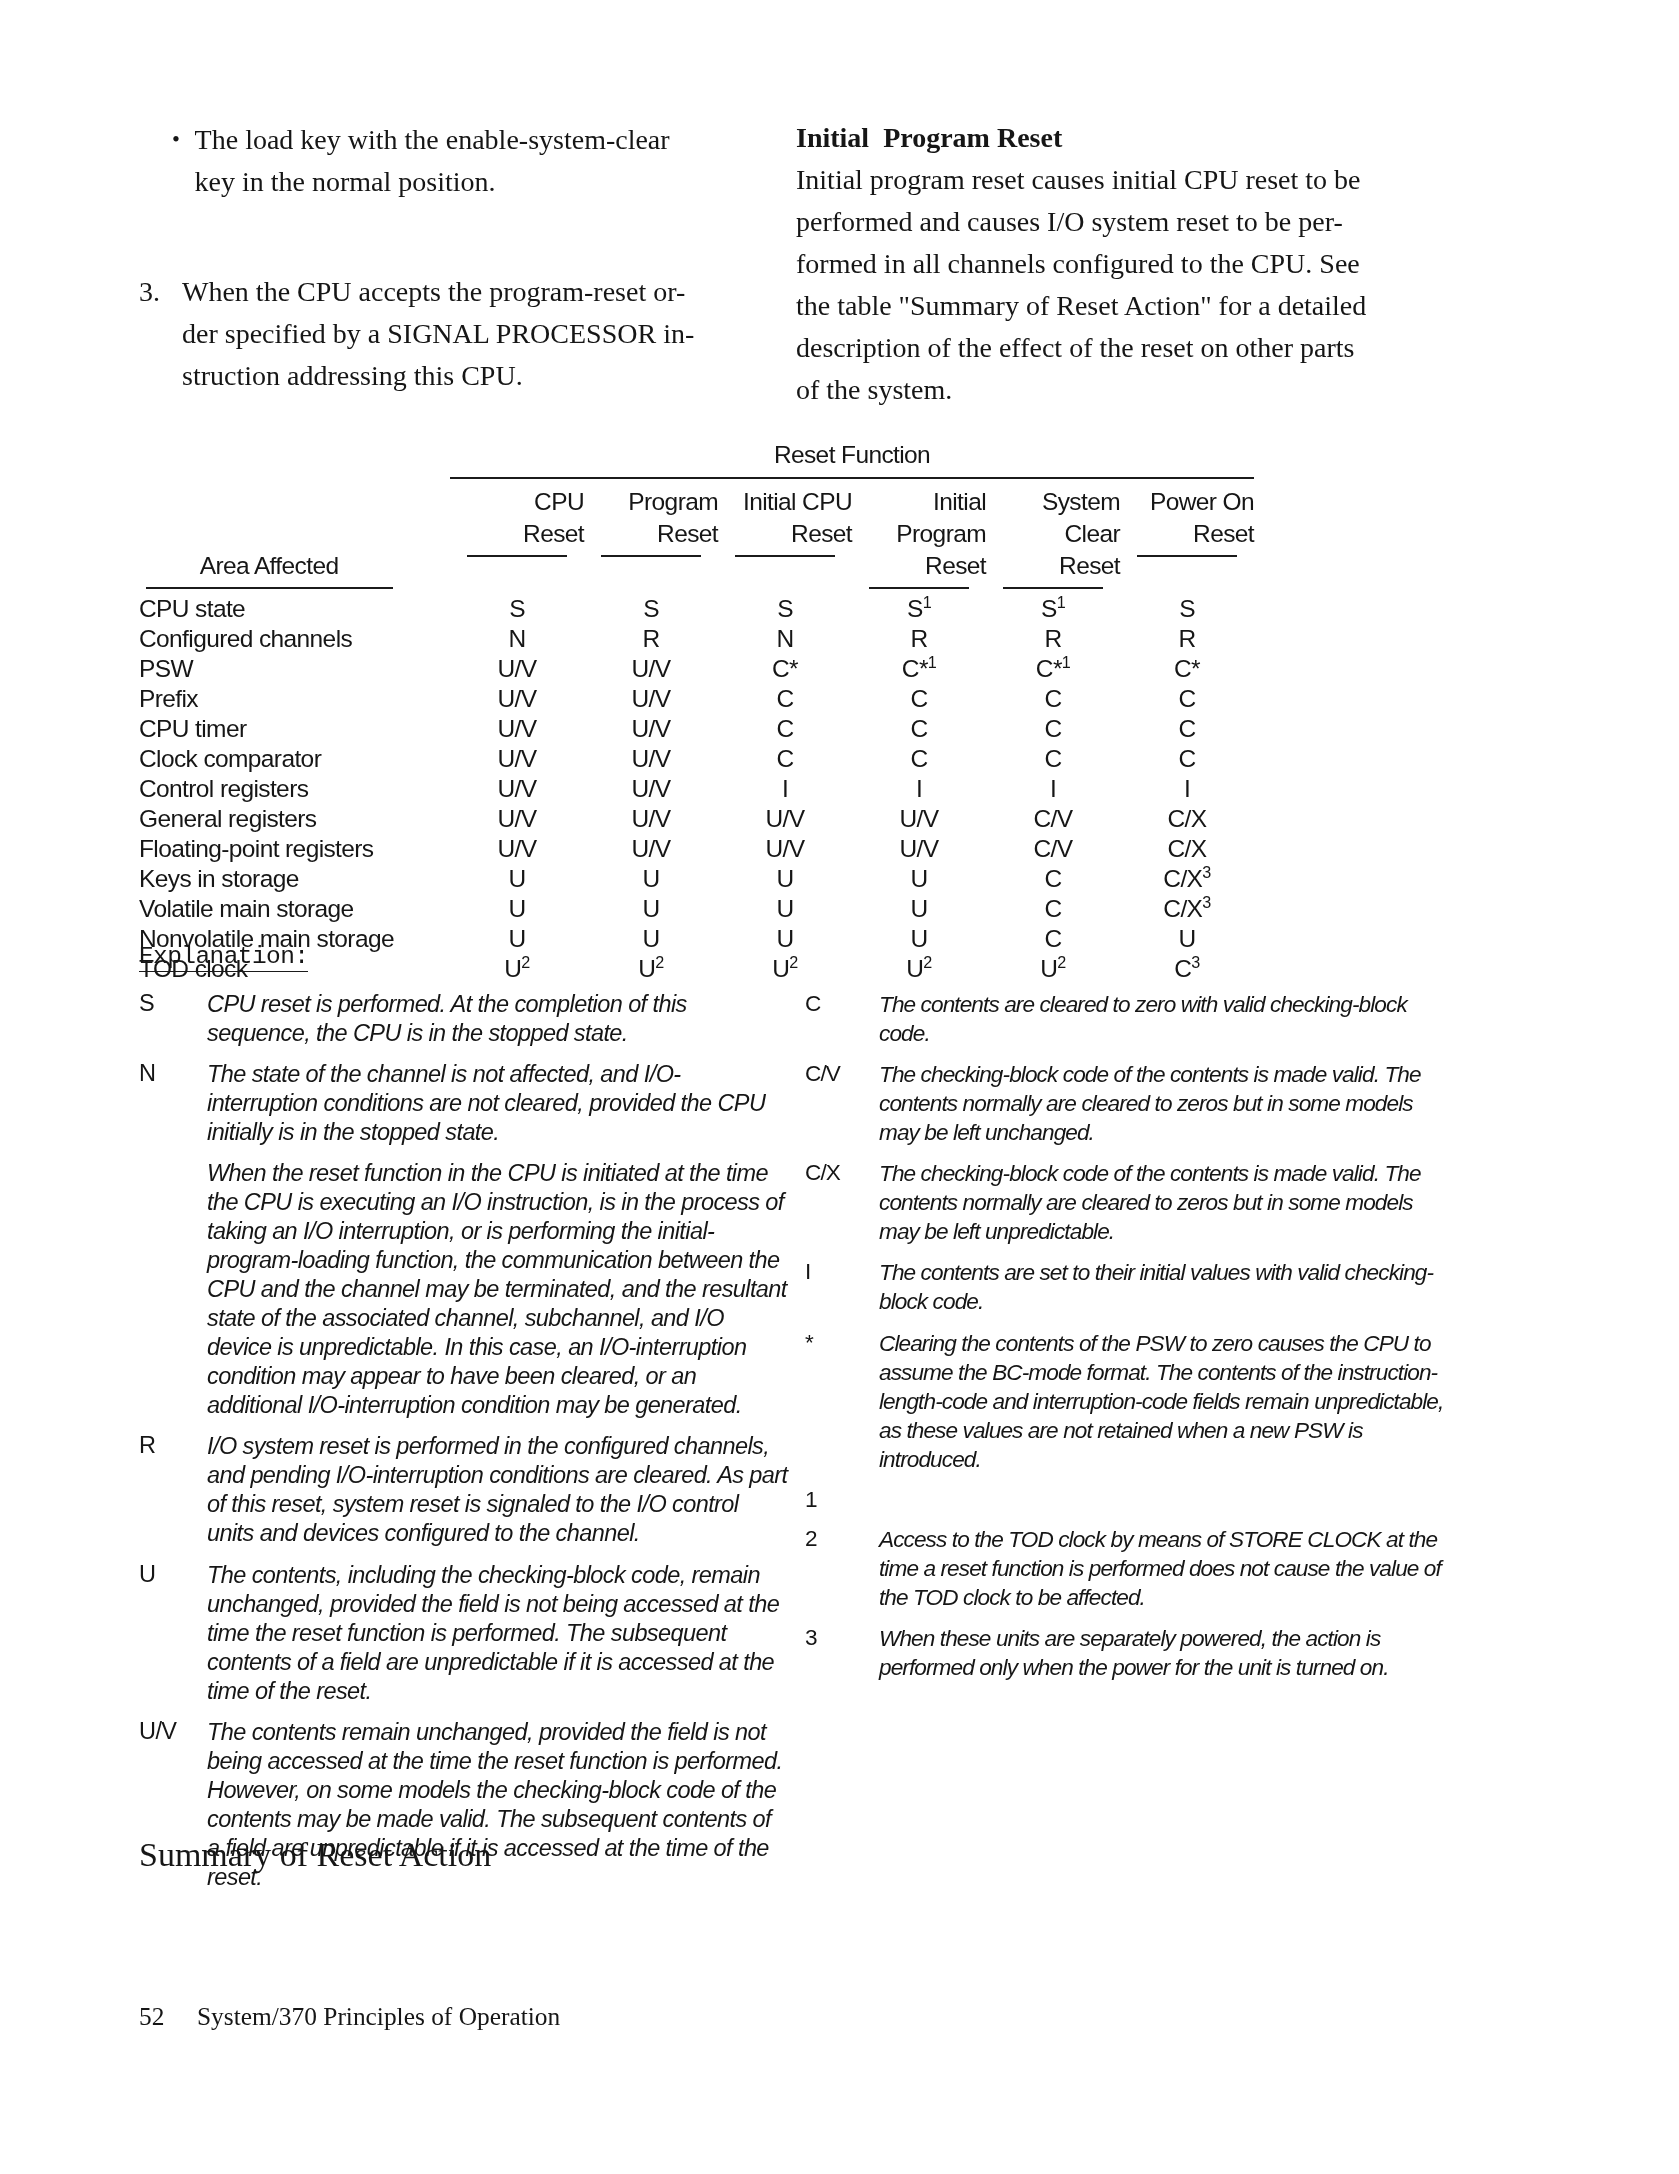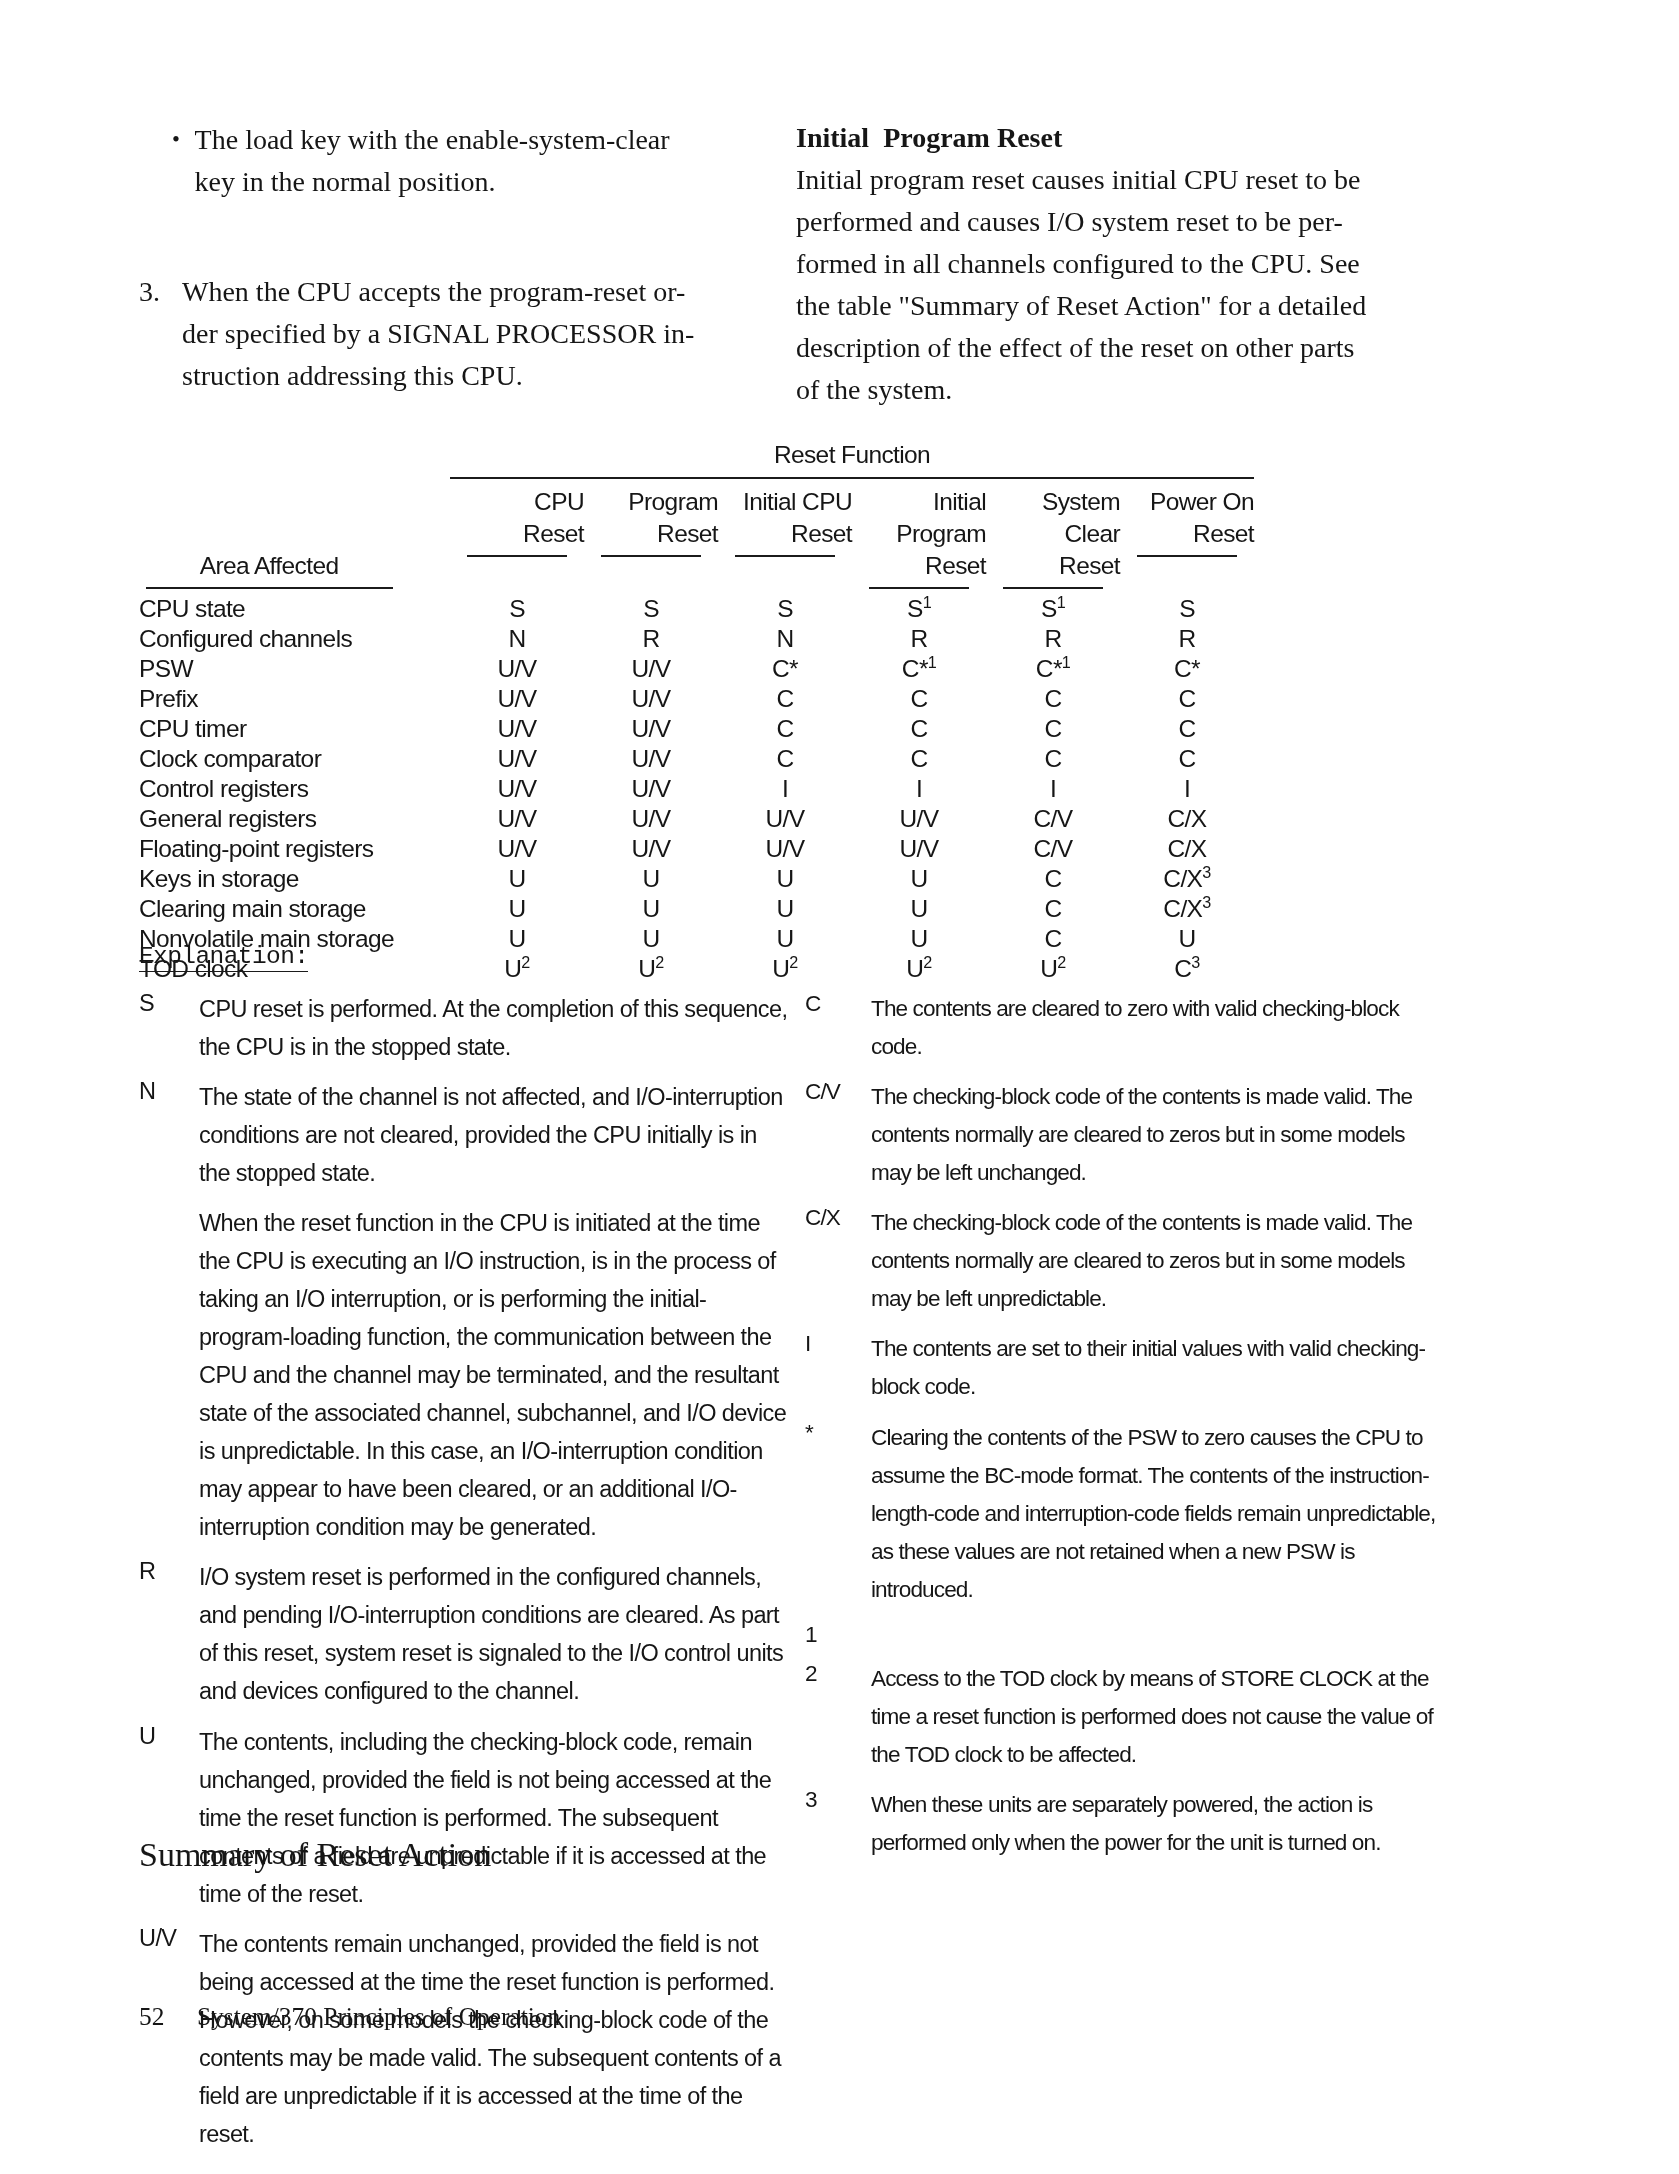--- a/index.html
+++ b/index.html
@@ -65,21 +65,21 @@
     padding-bottom:1px;
     font-size:24.5px;
     font-family:Liberation Mono, monospace;
   }
   .expl-cols { display:flex; margin-top:5.6px; }
   .expl-col-left  { width:650px; }
   .expl-col-right { width:650px; margin-left:16px; font-size:22.6px; letter-spacing:-0.04em; }
   .expl-entry { display:grid; margin-top:12.2px; }
   .expl-col-left  .expl-entry { grid-template-columns:60px 589px; }
   .expl-col-right .expl-entry { grid-template-columns:66px 576px; }
-  .expl-text p { margin:0 0 0 0; line-height:38px; }
+  .expl-text p { margin:0 0 0 8px; line-height:29px;font-style:italic; }
   .expl-text p + p { margin-top:12.2px; }
   .expl-key { line-height:27px; }
 
   
   .table-caption {
     position:absolute; left:139px; top:1836px;
     font-size:34px;
   }
   .page-footer {
     position:absolute; left:139px; top:2002px;
@@ -227,21 +227,21 @@
         <div class="t-grid-row t-row">
           <div class="t-label">Keys in storage</div>
           <div class="t-val">U</div>
           <div class="t-val">U</div>
           <div class="t-val">U</div>
           <div class="t-val">U</div>
           <div class="t-val">C</div>
           <div class="t-val">C/X<sup>3</sup></div>
         </div>
         <div class="t-grid-row t-row">
-          <div class="t-label">Clearing main storage</div>
+          <div class="t-label">Volatile main storage</div>
           <div class="t-val">U</div>
           <div class="t-val">U</div>
           <div class="t-val">U</div>
           <div class="t-val">U</div>
           <div class="t-val">C</div>
           <div class="t-val">C/X<sup>3</sup></div>
         </div>
         <div class="t-grid-row t-row">
           <div class="t-label">Nonvolatile main storage</div>
           <div class="t-val">U</div>

